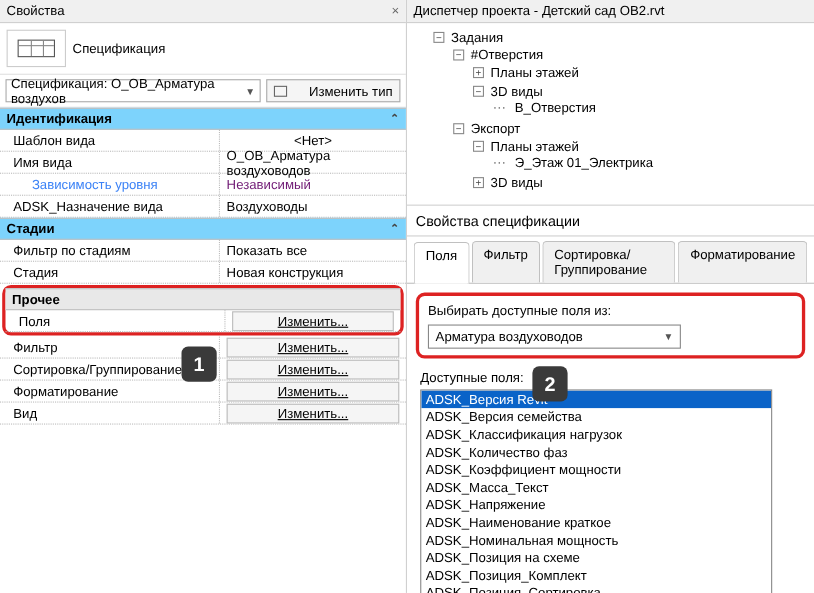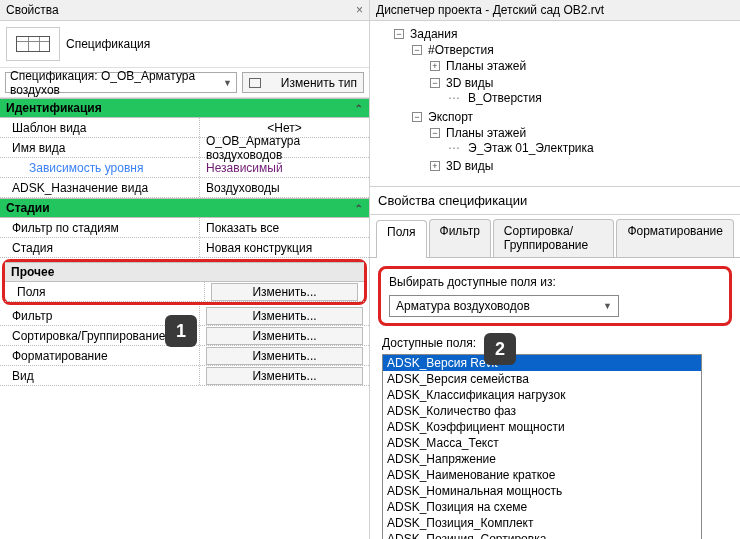--- a/index.html
+++ b/index.html
@@ -11,28 +11,28 @@
   .type-selector-row { display: flex; align-items: center; padding: 6px; gap: 6px; border-bottom: 1px solid #e0e0e0; }
   .type-icon { width: 54px; height: 34px; background: #fff; border: 1px solid #ccc; display: flex; align-items: center; justify-content: center; }
   .type-icon-inner { width: 34px; height: 16px; border: 1px solid #555; background: #fff; position: relative; }
   .type-icon-inner::before { content: ""; position: absolute; left: 0; right: 0; top: 4px; border-top: 1px solid #888; }
   .type-icon-inner::after { content: ""; position: absolute; top: 0; bottom: 0; left: 11px; border-left: 1px solid #888; box-shadow: 11px 0 0 #888; }
   .type-label { flex: 1; }
   .type-dropdown-row { display: flex; align-items: center; padding: 4px 5px; gap: 5px; border-bottom: 1px solid #e0e0e0; }
   .type-dropdown { flex: 1; border: 1px solid #aaa; background: #fff; padding: 2px 4px; height: 21px; font-size: 12px; display: flex; align-items: center; justify-content: space-between; }
   .edit-type-btn { border: 1px solid #aaa; background: #f5f5f5; padding: 2px 6px; height: 21px; font-size: 12px; display: flex; align-items: center; gap: 20px; }
   .edit-type-icon { width: 12px; height: 10px; border: 1px solid #666; display: inline-block; }
-  .prop-section-header { background: #22c55e; border-top: 1px solid #c0c0c0; border-bottom: 1px solid #c0c0c0; padding: 2px 6px; font-weight: 600; display: flex; justify-content: space-between; align-items: center; }
+  .prop-section-header { background: #7dd3fc; border-top: 1px solid #c0c0c0; border-bottom: 1px solid #c0c0c0; padding: 2px 6px; font-weight: 600; display: flex; justify-content: space-between; align-items: center; }
   .collapse-icon { font-size: 10px; color: #444; }
   .prop-row { display: flex; border-bottom: 1px dotted #bbb; height: 20px; align-items: stretch; }
   .prop-label { width: 200px; padding: 2px 6px 2px 12px; display: flex; align-items: center; border-right: 1px dotted #bbb; }
   .prop-label.disabled { color: #3b82f6; padding-left: 29px; }
   .prop-value { flex: 1; padding: 2px 6px; display: flex; align-items: center; }
   .prop-value.center { justify-content: center; }
-  .prop-value-btn { flex: 1; text-align: center; background: #f5f5f5; border: 1px solid #bbb; padding: 1px 4px; height: 18px; font-size: 12px; }
+  .prop-value-btn { flex: 1; text-align: center; background: #f5f5f5; border: 1px solid #bbb; padding: 1px 4px; height: 18px; font-size: 12px; text-decoration: underline; }
   .callout { border: 3px solid #d22; border-radius: 8px; margin: 1px 2px; padding: 0; position: relative; }
   .callout .prop-row { border-bottom: 1px dotted #bbb; }
   .badge { position: absolute; background: #3a3a3a; color: #fff; font-size: 18px; font-weight: 600; width: 32px; height: 32px; border-radius: 6px; display: flex; align-items: center; justify-content: center; z-index: 5; }
   .badge-1 { left: 160px; top: 53px; }
   .badge-2 { left: 102px; top: -3px; }
   
   .tree-area { padding: 4px 6px 10px 6px; border-bottom: 1px solid #d0d0d0; }
   .tree ul { list-style: none; padding-left: 18px; }
   .tree li { padding: 1px 0; white-space: nowrap; display: block; }
   .tree .node { display: inline-flex; align-items: center; gap: 4px; }

